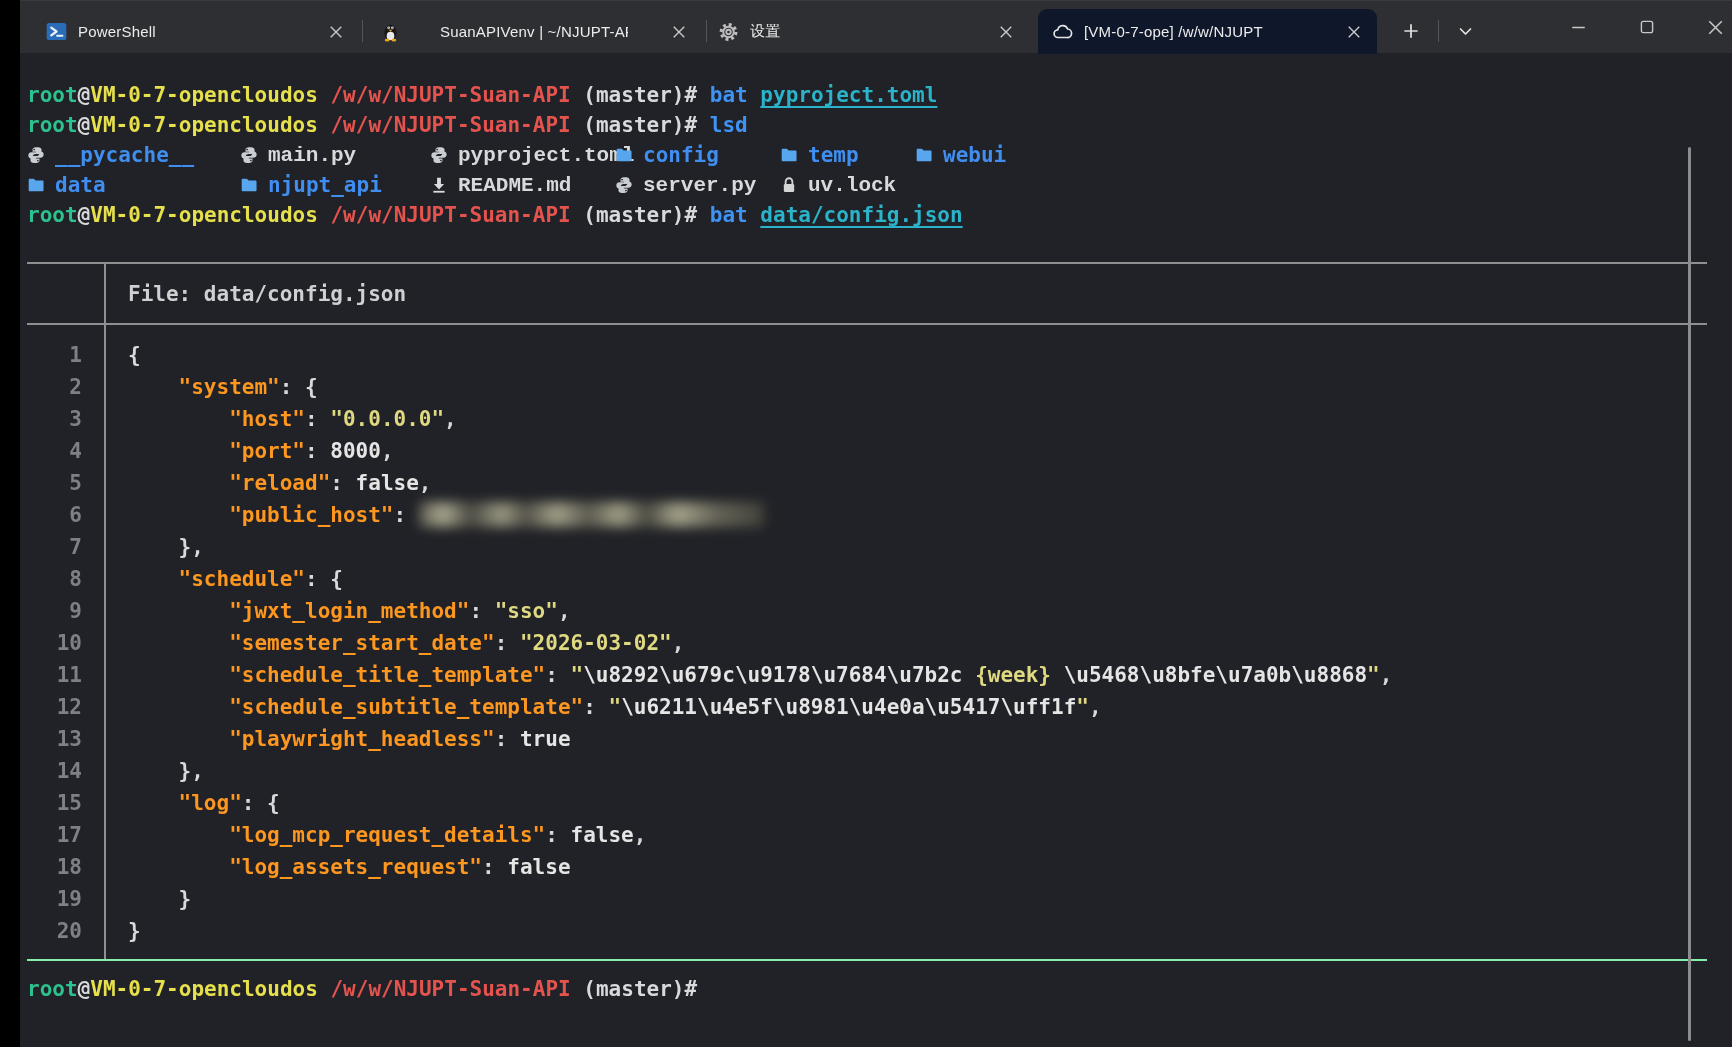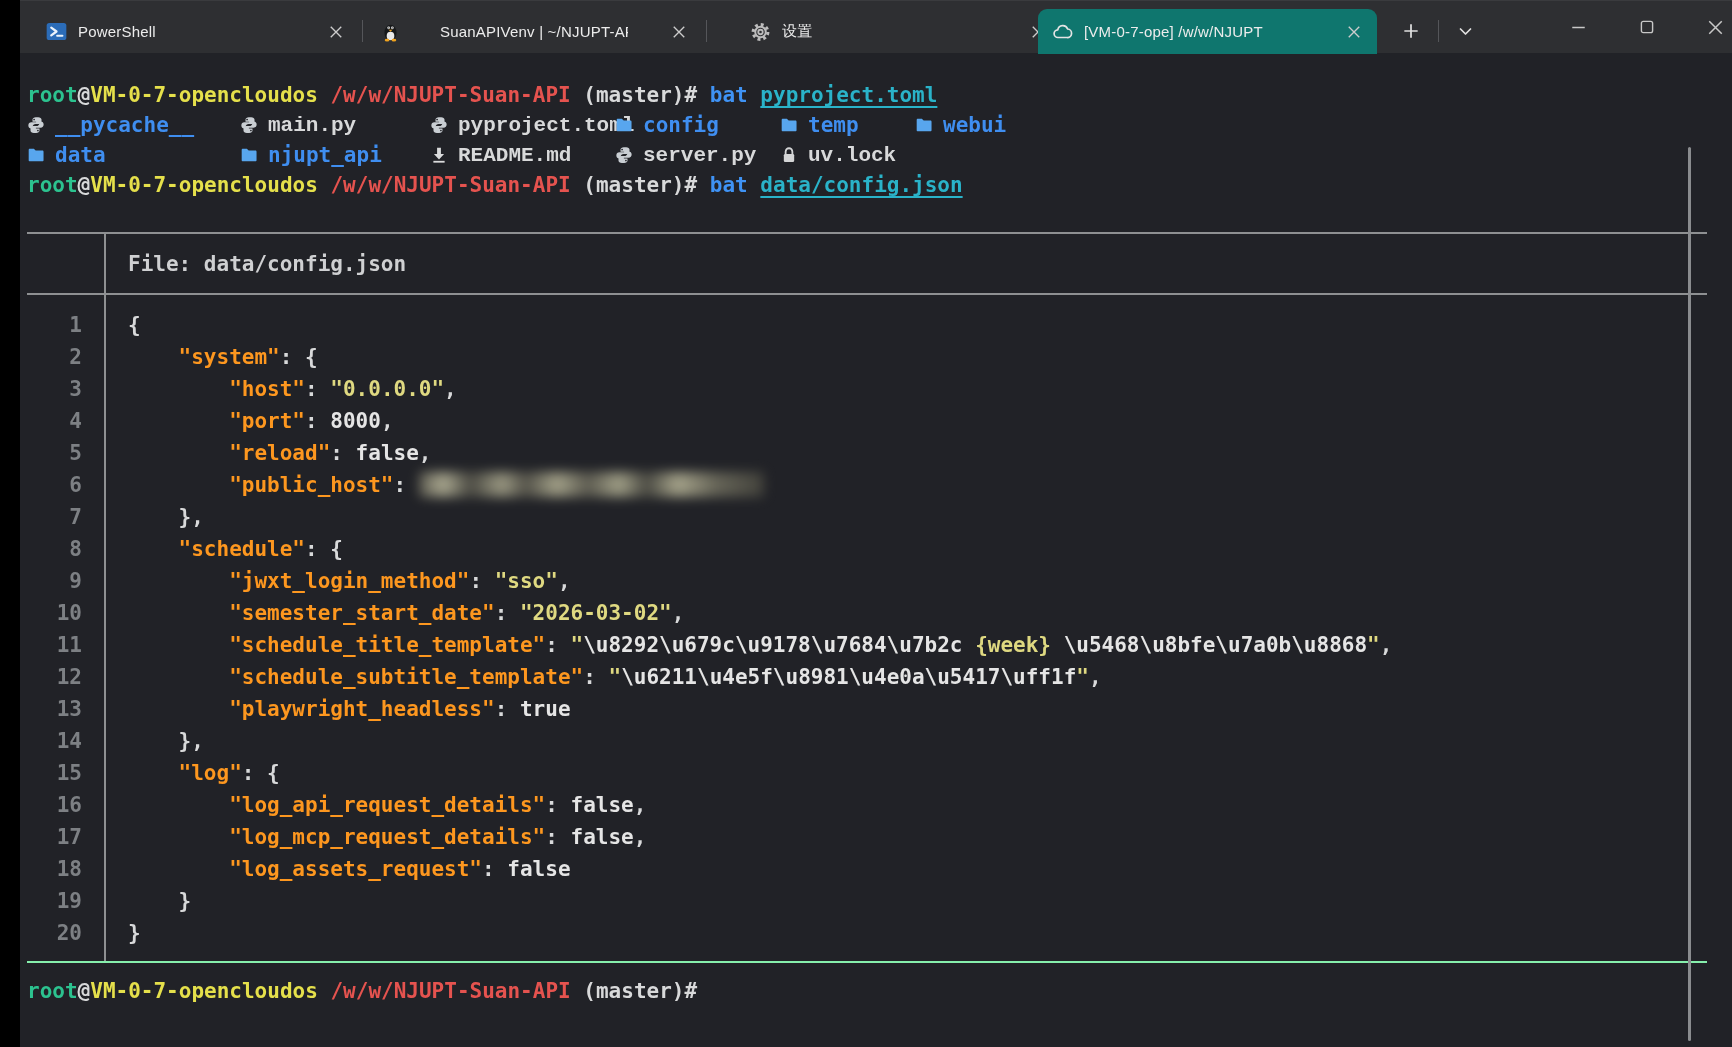--- a/index.html
+++ b/index.html
@@ -3,21 +3,21 @@
 <meta charset="utf-8">
 <style>
   * { margin:0; padding:0; box-sizing:border-box; }
   html,body { width:1732px; height:1047px; background:#000; overflow:hidden; }
   .window { position:relative; width:1732px; height:1047px; background:#212227; font-family:"Liberation Sans", sans-serif;margin-left:20px; }
 
   
   .titlebar { position:absolute; left:0; top:0; width:1732px; height:53px; background:#2e2f32; border-top:1px solid #3a3b3e; }
   .tab { position:absolute; top:8px; height:45px; display:flex; align-items:center; padding:0 8px 0 14px; color:#ececec; font-size:15px; cursor:default; }
   .tab-title { flex:1 1 auto; overflow:hidden; white-space:nowrap; margin:0 8px 0 11px; letter-spacing:.2px; }
-  .tab.active { background:#0f766e; border-radius:9px 9px 0 0;align-items:center; }
+  .tab.active { background:#0f172a; border-radius:9px 9px 0 0;align-items:center; }
   .tab-close { width:30px; height:30px; flex:0 0 auto; display:flex; align-items:center; justify-content:center; border-radius:4px; }
   .tab-sep { position:absolute; top:19px; width:1px; height:22px; background:#55565a; }
   .tab-icon { width:21px; height:21px; flex:0 0 auto; display:flex; align-items:center; justify-content:center; }
   .newtab-btn, .tabmenu-btn { position:absolute; top:13px; width:38px; height:34px; display:flex; align-items:center; justify-content:center; border-radius:5px; }
   .wc { position:absolute; top:0; width:62px; height:52px; display:flex; align-items:center; justify-content:center; }
 
   
   .terminal { position:absolute; left:0; top:67px; width:1680px; height:994px; background:#212227; padding:13px 0 0 7px;
               font-family:"DejaVu Sans Mono", monospace; font-size:21px; font-weight:bold; }
   .term-line { height:30px; line-height:30px; white-space:pre; }
@@ -88,21 +88,21 @@
       </span>
       <span class="tab-title">SuanAPIVenv | ~/NJUPT-API</span>
       <span class="tab-close">
         <svg width="14" height="14" viewBox="0 0 12 12">
             <path d="M1.5 1.5l9 9M10.5 1.5l-9 9" stroke="#cdcdcd" stroke-width="1.2"></path>
           </svg>
       </span>
     </div>
     <div class="tab-sep" style="left:686px;"></div>
 
-    <div class="tab" style="left:716px;width:325px;">
+    <div class="tab" style="left:684px;width:325px;">
       <span class="tab-icon">
         <svg width="22" height="22" viewBox="0 0 16 16">
             <circle cx="8" cy="8" r="5.6" fill="none" stroke="#bdbdbd" stroke-width="2.4" stroke-dasharray="2.2 2.2"></circle>
             <circle cx="8" cy="8" r="4" fill="none" stroke="#bdbdbd" stroke-width="1.5"></circle>
             <circle cx="8" cy="8" r="1.7" fill="none" stroke="#bdbdbd" stroke-width="1.4"></circle>
           </svg>
       </span>
       <span class="tab-title">设置</span>
       <span class="tab-close">
         <svg width="14" height="14" viewBox="0 0 12 12">
@@ -149,20 +149,21 @@
     </div>
     <div class="wc" style="left:1664px;">
       <svg width="15" height="15" viewBox="0 0 12 12">
           <path d="M1 1l10 10M11 1L1 11" stroke="#c8c8c8" stroke-width="1.2"></path>
         </svg>
     </div>
   </div>
 
   <div class="terminal">
     <div class="term-line"><span class="sg">root</span><span class="sw">@</span><span class="sy">VM-0-7-opencloudos</span><span class="sw"> </span><span class="sr">/w/w/NJUPT-Suan-API</span><span class="sw"> (master)# </span><span class="sb">bat </span><span class="slink">pyproject.toml</span></div>
+    <div class="term-line"><span class="sg">root</span><span class="sw">@</span><span class="sy">VM-0-7-opencloudos</span><span class="sw"> </span><span class="sr">/w/w/NJUPT-Suan-API</span><span class="sw"> (master)# </span><span class="sb">lsd</span></div>
     <div class="lsd-row">
         <div class="lsd-item c0 dir">
           <svg class="lsd-icon" viewBox="0 0 16 16" xmlns="http://www.w3.org/2000/svg">
     <path fill="#c9ced3" d="M7.9 1C6.1 1 4.9 1.8 4.9 3.2V5h3.2v.6H3.9C2.3 5.6 1.2 6.7 1.2 8.4s1 2.7 2.6 2.7h1.3V9.4c0-1.3 1.1-2.3 2.5-2.3h3c1.3 0 2.3-1 2.3-2.2V3.2C12.9 1.8 11.7 1 9.9 1h-2z"></path>
     <circle cx="6.3" cy="3.1" r=".75" fill="#212227"></circle>
     <path fill="#c9ced3" d="M8.1 15c1.8 0 3-.8 3-2.2V11H7.9v-.6h4.2c1.6 0 2.7-1.1 2.7-2.8s-1-2.7-2.6-2.7h-1.3v1.7c0 1.3-1.1 2.3-2.5 2.3h-3c-1.3 0-2.3 1-2.3 2.2v1.7C3.1 14.2 4.3 15 6.1 15h2z"></path>
     <circle cx="9.7" cy="12.9" r=".75" fill="#212227"></circle>
   </svg>
           <span class="lsd-name">__pycache__</span>
         </div>
@@ -302,24 +303,20 @@
           </div>
           <div class="code-line">
             <span class="ln">14</span>
             <span class="code"><span class="sw">    },</span></span>
           </div>
           <div class="code-line">
             <span class="ln">15</span>
             <span class="code"><span class="sw">    </span><span class="sor">"log"</span><span class="sw">: {</span></span>
           </div>
           <div class="code-line">
-            <span class="ln">16</span>
-            <span class="code"><span class="sw">        </span><span class="sor">"log_api_request_details"</span><span class="sw">: </span><span class="spu">false</span><span class="sw">,</span></span>
-          </div>
-          <div class="code-line">
             <span class="ln">17</span>
             <span class="code"><span class="sw">        </span><span class="sor">"log_mcp_request_details"</span><span class="sw">: </span><span class="spu">false</span><span class="sw">,</span></span>
           </div>
           <div class="code-line">
             <span class="ln">18</span>
             <span class="code"><span class="sw">        </span><span class="sor">"log_assets_request"</span><span class="sw">: </span><span class="spu">false</span></span>
           </div>
           <div class="code-line">
             <span class="ln">19</span>
             <span class="code"><span class="sw">    }</span></span>

